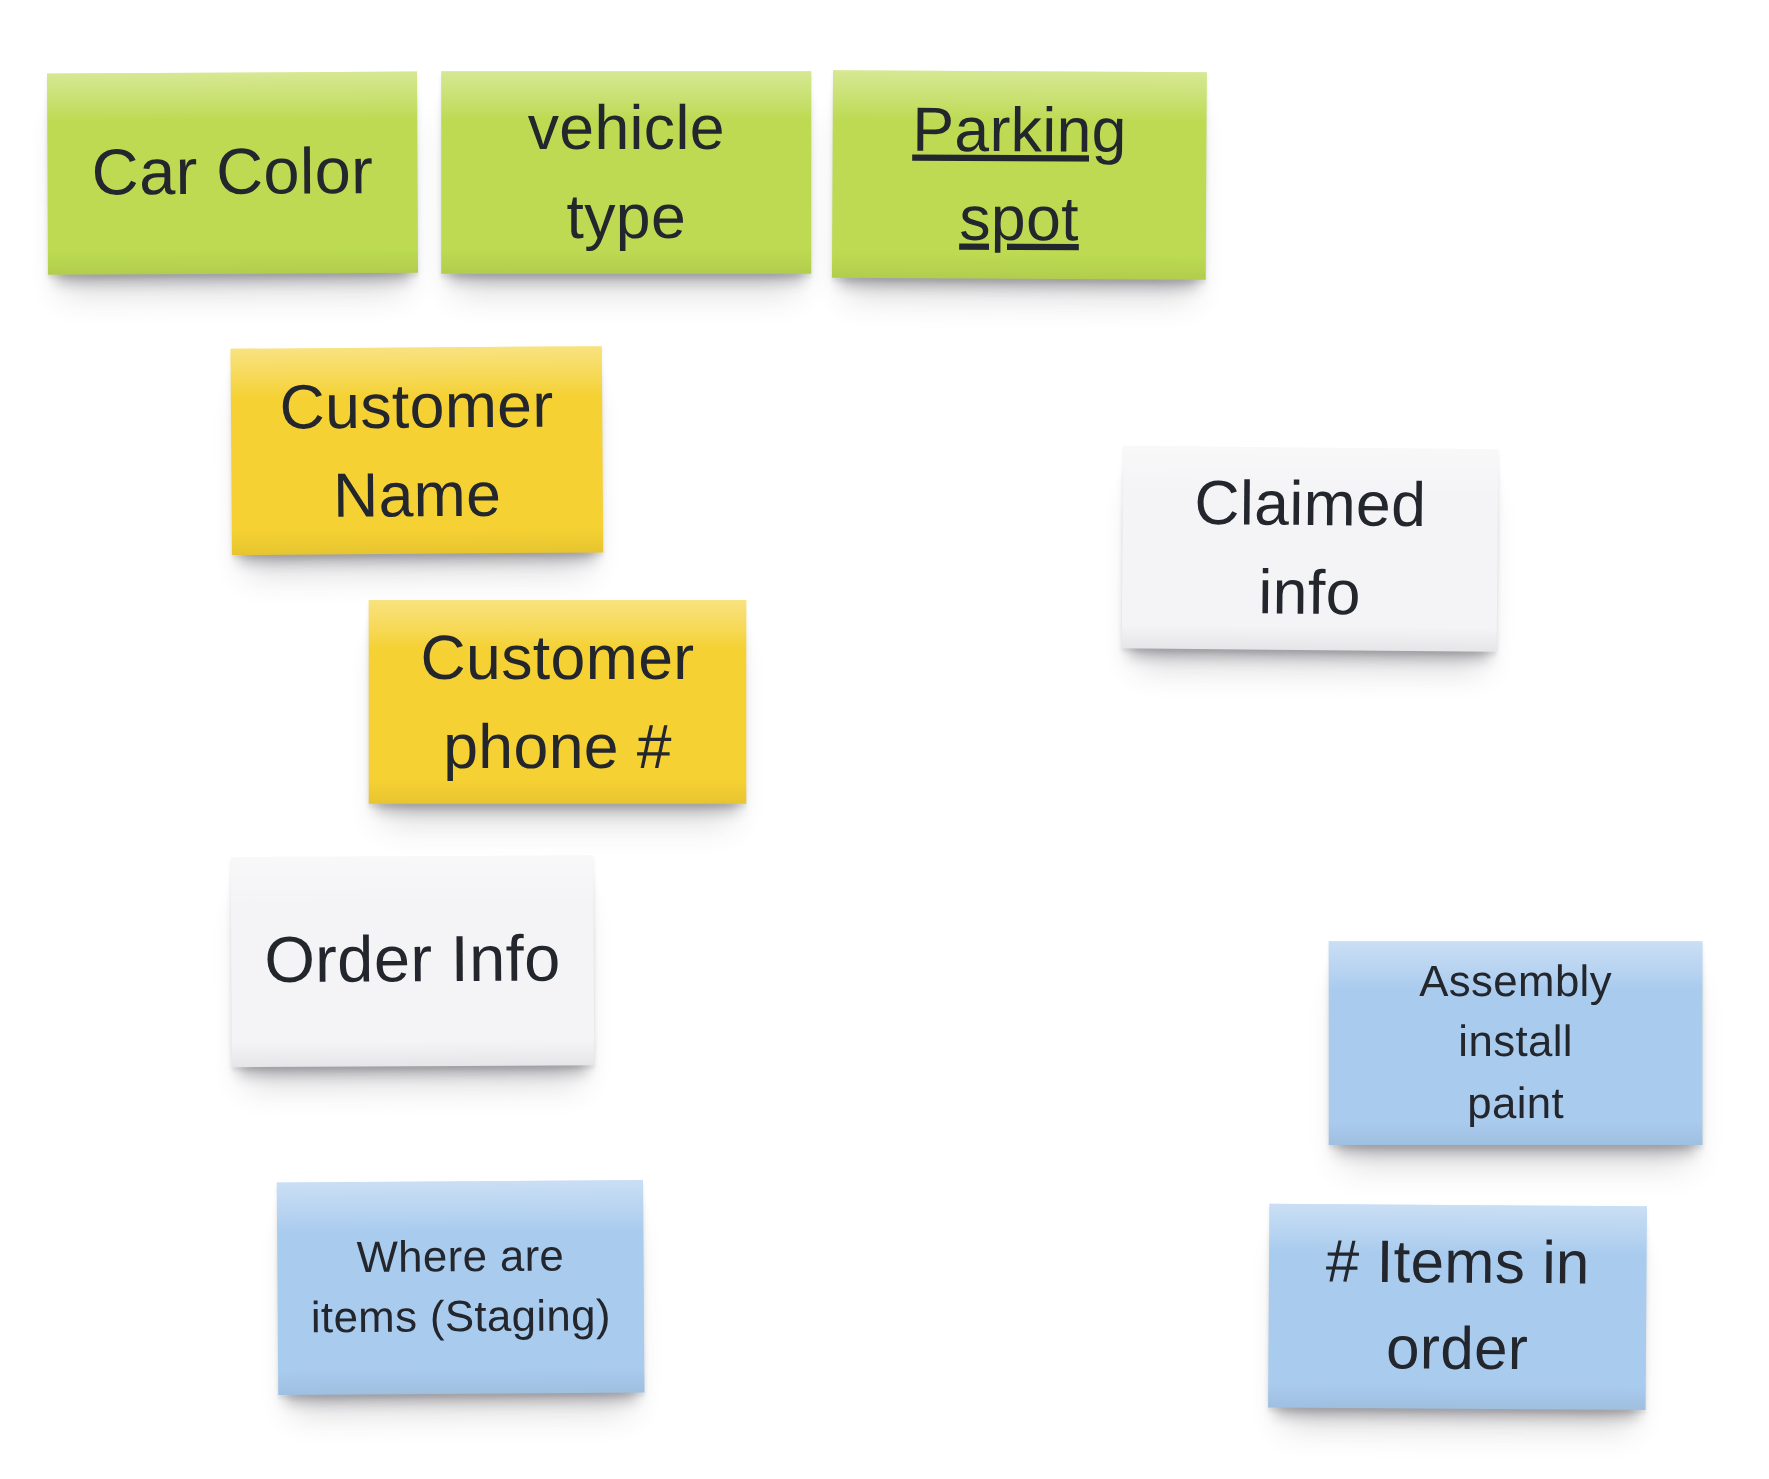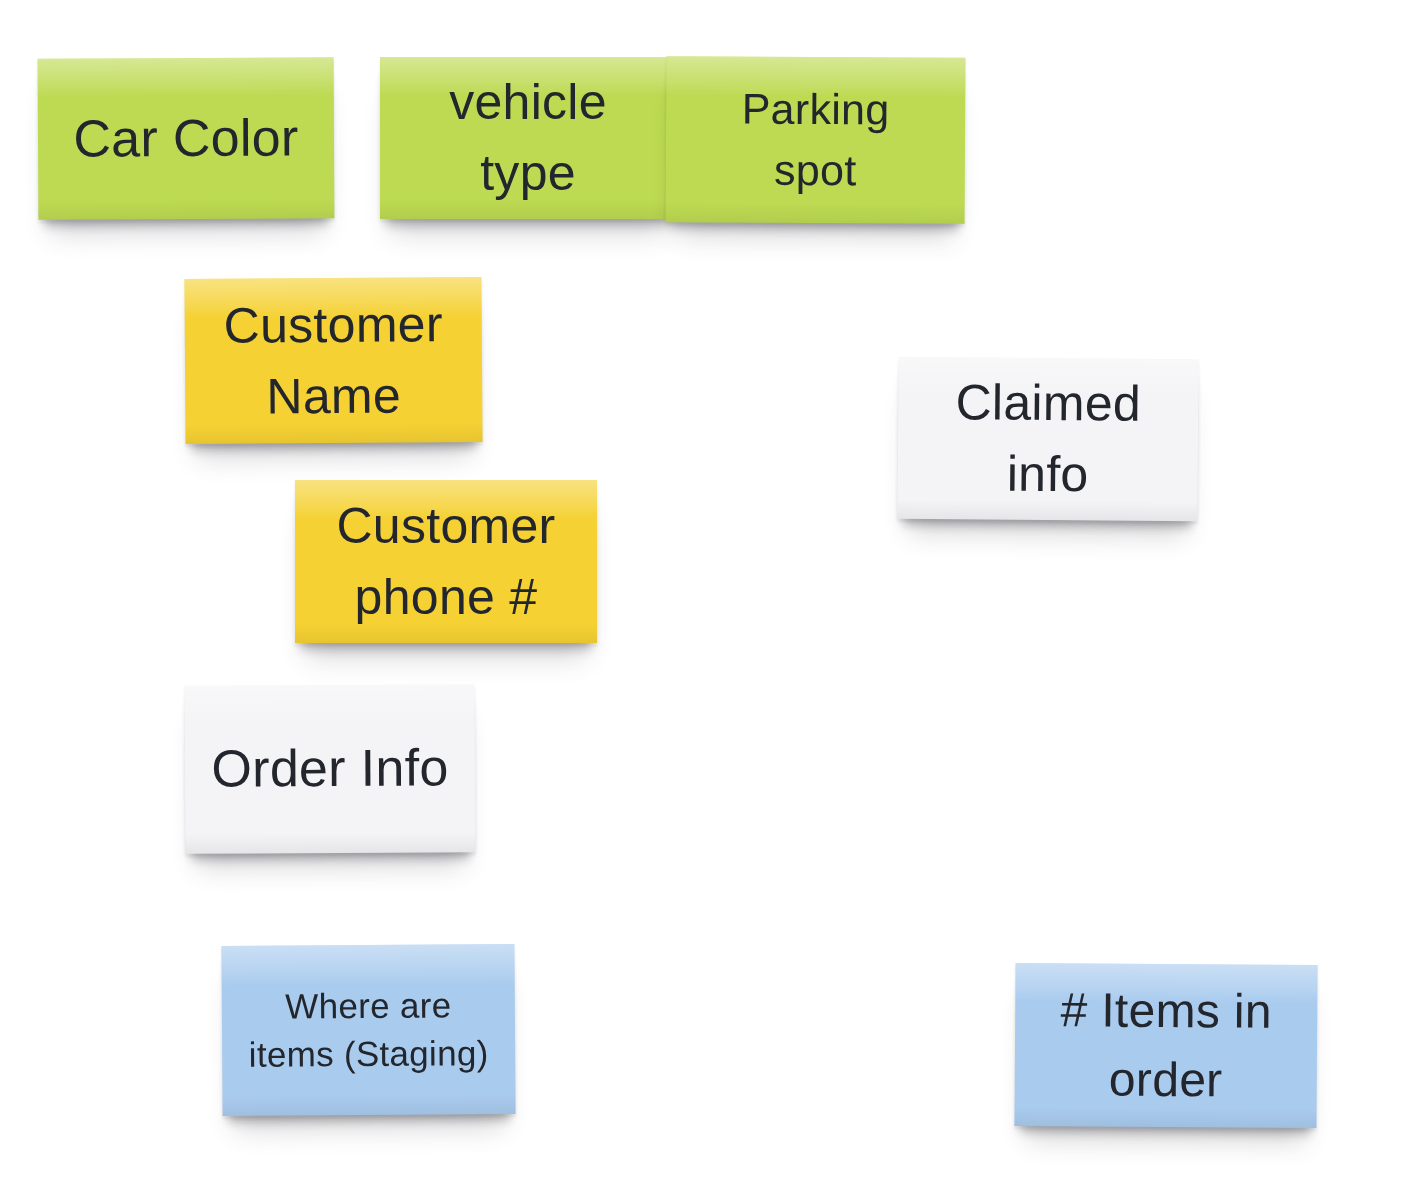--- a/index.html
+++ b/index.html
@@ -50,43 +50,48 @@
     line-height: 1.38;
   }
 </style>
 </head>
 <body style="background: rgb(255, 255, 255);">
 
 <div class="board">
     <div class="note" style="left: 38px; top: 58px; width: 296px; height: 161px; background-color: rgb(189, 218, 82); transform: rotate(-0.3deg);">
     <span class="note-text" style="font-size: 52px; color: rgb(35, 38, 44);">Car Color</span>
   </div>
-    <div class="note" style="left: 353px; top: 57px; width: 296px; height: 162px; background-color: rgb(189, 218, 82); transform: rotate(0deg); margin-left: 27px;">
+    <div class="note" style="left: 353px; top: 57px; width: 296px; height: 162px; background-color: rgb(189, 218, 82); transform: rotate(0deg);">
     <span class="note-text" style="font-size: 50px; color: rgb(35, 38, 44);">vehicle
 type</span>
   </div>
     <div class="note" style="left: 666px; top: 57px; width: 299px; height: 166px; background-color: rgb(189, 218, 82); transform: rotate(0.3deg);">
-    <span class="note-text" style="font-size: 43px; color: rgb(35, 38, 44);">Parking
+    <span class="note-text" style="font-size: 50px; color: rgb(35, 38, 44); text-decoration: underline;">Parking
 spot</span>
   </div>
     <div class="note" style="left: 185px; top: 278px; width: 297px; height: 165px; background-color: rgb(245, 209, 51); transform: rotate(-0.4deg);">
     <span class="note-text" style="font-size: 50px; color: rgb(35, 38, 44);">Customer
 Name</span>
   </div>
     <div class="note" style="left: 898px; top: 358px; width: 300px; height: 162px; background-color: rgb(244, 244, 246); transform: rotate(0.5deg);">
     <span class="note-text" style="font-size: 50px; color: rgb(35, 38, 44);">Claimed
 info</span>
   </div>
     <div class="note" style="left: 295px; top: 480px; width: 302px; height: 163px; background-color: rgb(245, 209, 51); transform: rotate(0deg);">
     <span class="note-text" style="font-size: 50px; color: rgb(35, 38, 44);">Customer
 phone #</span>
   </div>
     <div class="note" style="left: 185px; top: 685px; width: 290px; height: 168px; background-color: rgb(244, 244, 246); transform: rotate(-0.3deg);">
     <span class="note-text" style="font-size: 52px; color: rgb(35, 38, 44);">Order Info</span>
   </div>
+    <div class="note small" style="left: 1063px; top: 753px; width: 299px; height: 163px; background-color: rgb(169, 203, 238); transform: rotate(0deg);">
+    <span class="note-text" style="font-size: 35px; color: rgb(35, 38, 44);">Assembly
+install
+paint</span>
+  </div>
     <div class="note small" style="left: 222px; top: 945px; width: 293px; height: 170px; background-color: rgb(169, 203, 238); transform: rotate(-0.4deg);">
     <span class="note-text" style="font-size: 35px; color: rgb(35, 38, 44);">Where are
 items (Staging)</span>
   </div>
     <div class="note" style="left: 1015px; top: 964px; width: 302px; height: 163px; background-color: rgb(169, 203, 238); transform: rotate(0.4deg);">
     <span class="note-text" style="font-size: 48px; color: rgb(35, 38, 44);"># Items in
 order</span>
   </div>
   </div>
 

